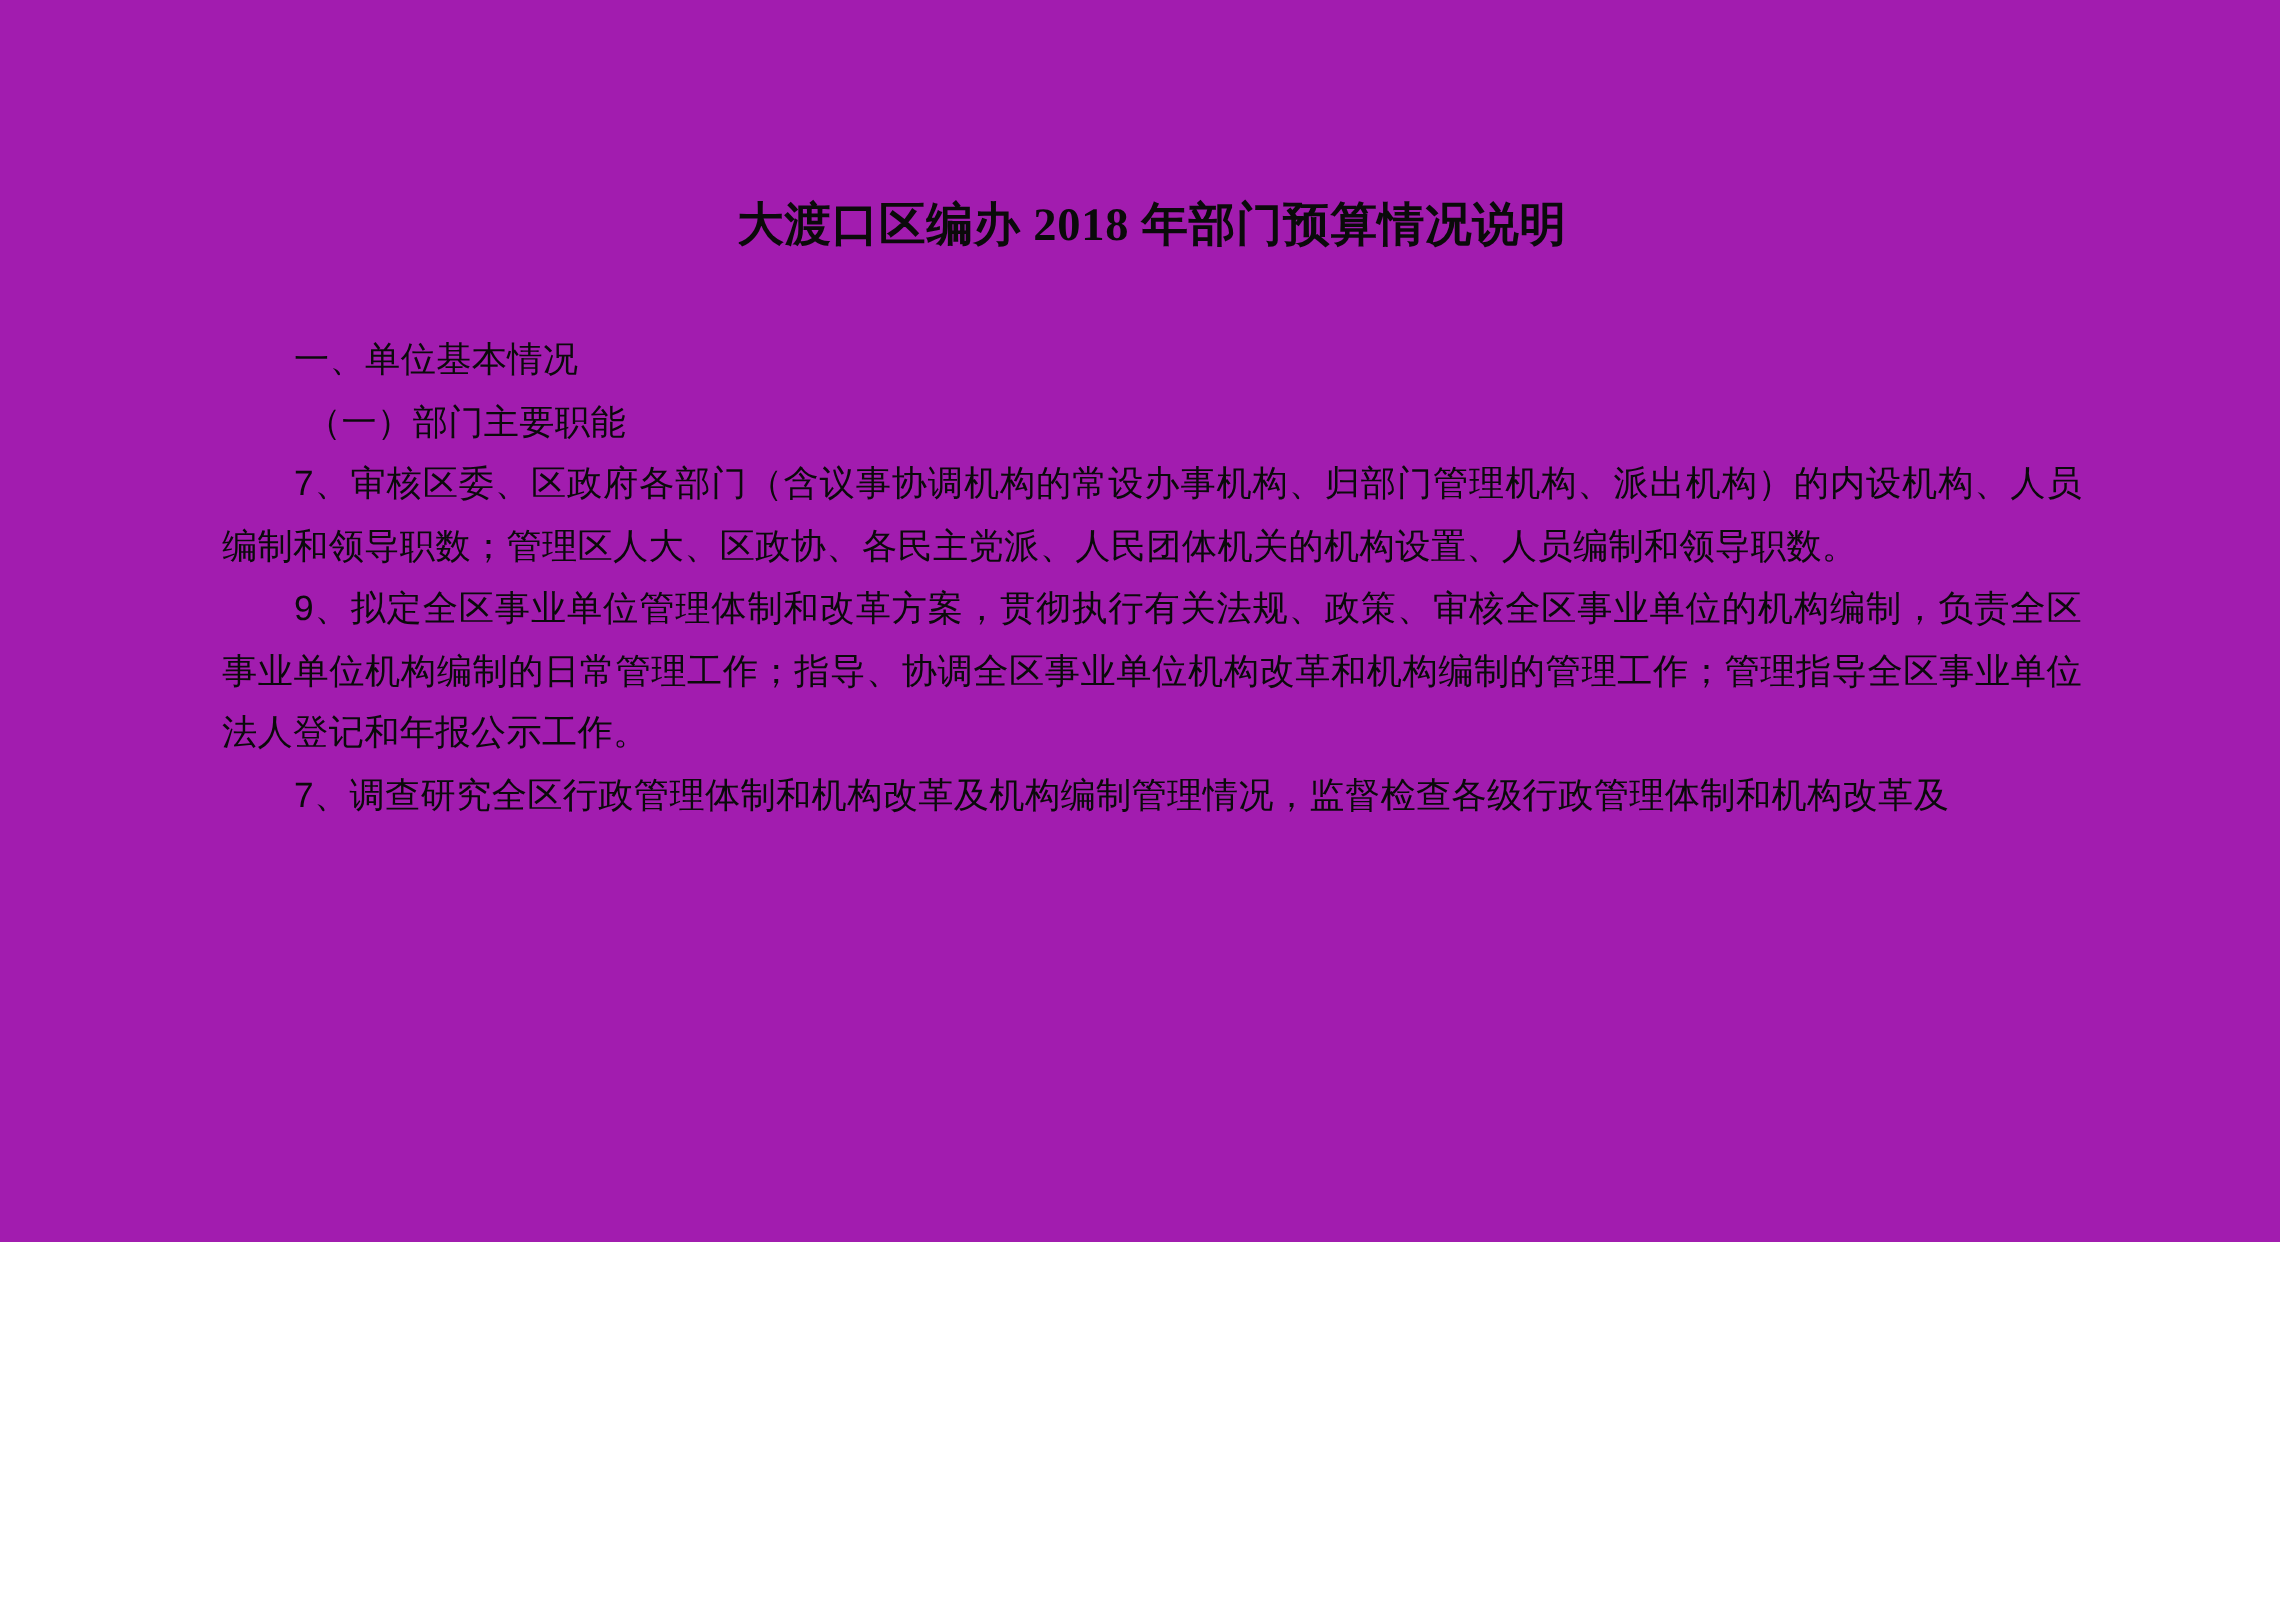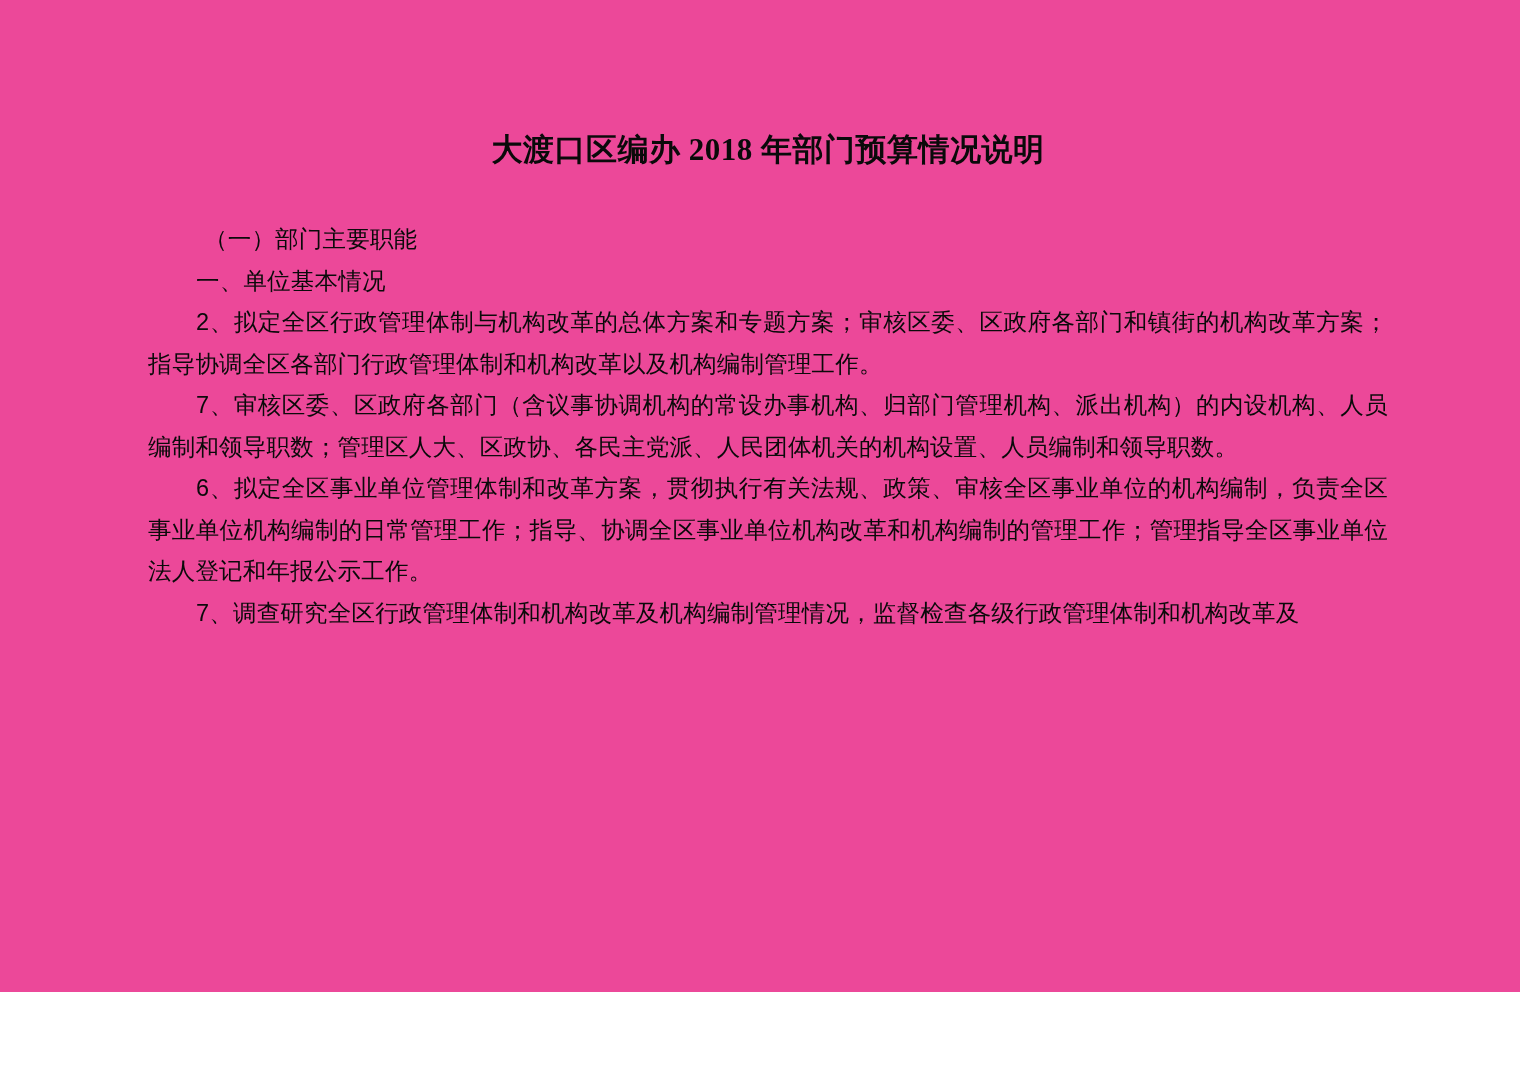--- a/index.html
+++ b/index.html
@@ -10,24 +10,24 @@
   body {
     width: 1520px;
     height: 1074px;
     font-family: "Liberation Serif", "DejaVu Serif", serif;
     color: #0a0a0a;
     overflow: hidden;
   }
   .page {
     position: relative;
     width: 1520px;
-    height: 992px;
+    height: 828px;
     box-sizing: border-box;
     padding: 0;
-    background: #ec4899;
+    background: #a21caf;
   }
   .doc-body {
     position: absolute;
     left: 148px;
     top: 0;
     width: 1240px;
   }
   .doc-title {
     text-align: center;
     font-size: 31px;
@@ -60,29 +60,28 @@
 </head>
 <body>
 
 <div class="page">
   <div class="doc-body">
 
     <h1 class="doc-title">大渡口区编办 2018 年部门预算情况说明</h1>
 
     <div class="spacer-lg"></div>
 
+    <p class="para indent-1">一、单位基本情况</p>
+
     <p class="para indent-2">（一）部门主要职能</p>
 
-    <p class="para indent-1">一、单位基本情况</p>
 
-
-    <p class="para indent-1">2、拟定全区行政管理体制与机构改革的总体方案和专题方案；审核区委、区政府各部门和镇街的机构改革方案；指导协调全区各部门行政管理体制和机构改革以及机构编制管理工作。</p>
 
 
     <p class="para indent-1">7、审核区委、区政府各部门（含议事协调机构的常设办事机构、归部门管理机构、派出机构）的内设机构、人员编制和领导职数；管理区人大、区政协、各民主党派、人民团体机关的机构设置、人员编制和领导职数。</p>
 
 
-    <p class="para indent-1">6、拟定全区事业单位管理体制和改革方案，贯彻执行有关法规、政策、审核全区事业单位的机构编制，负责全区事业单位机构编制的日常管理工作；指导、协调全区事业单位机构改革和机构编制的管理工作；管理指导全区事业单位法人登记和年报公示工作。</p>
+    <p class="para indent-1">9、拟定全区事业单位管理体制和改革方案，贯彻执行有关法规、政策、审核全区事业单位的机构编制，负责全区事业单位机构编制的日常管理工作；指导、协调全区事业单位机构改革和机构编制的管理工作；管理指导全区事业单位法人登记和年报公示工作。</p>
 
     <p class="para indent-1">7、调查研究全区行政管理体制和机构改革及机构编制管理情况，监督检查各级行政管理体制和机构改革及</p>
 
   </div>
 </div>
 
 </body></html>

